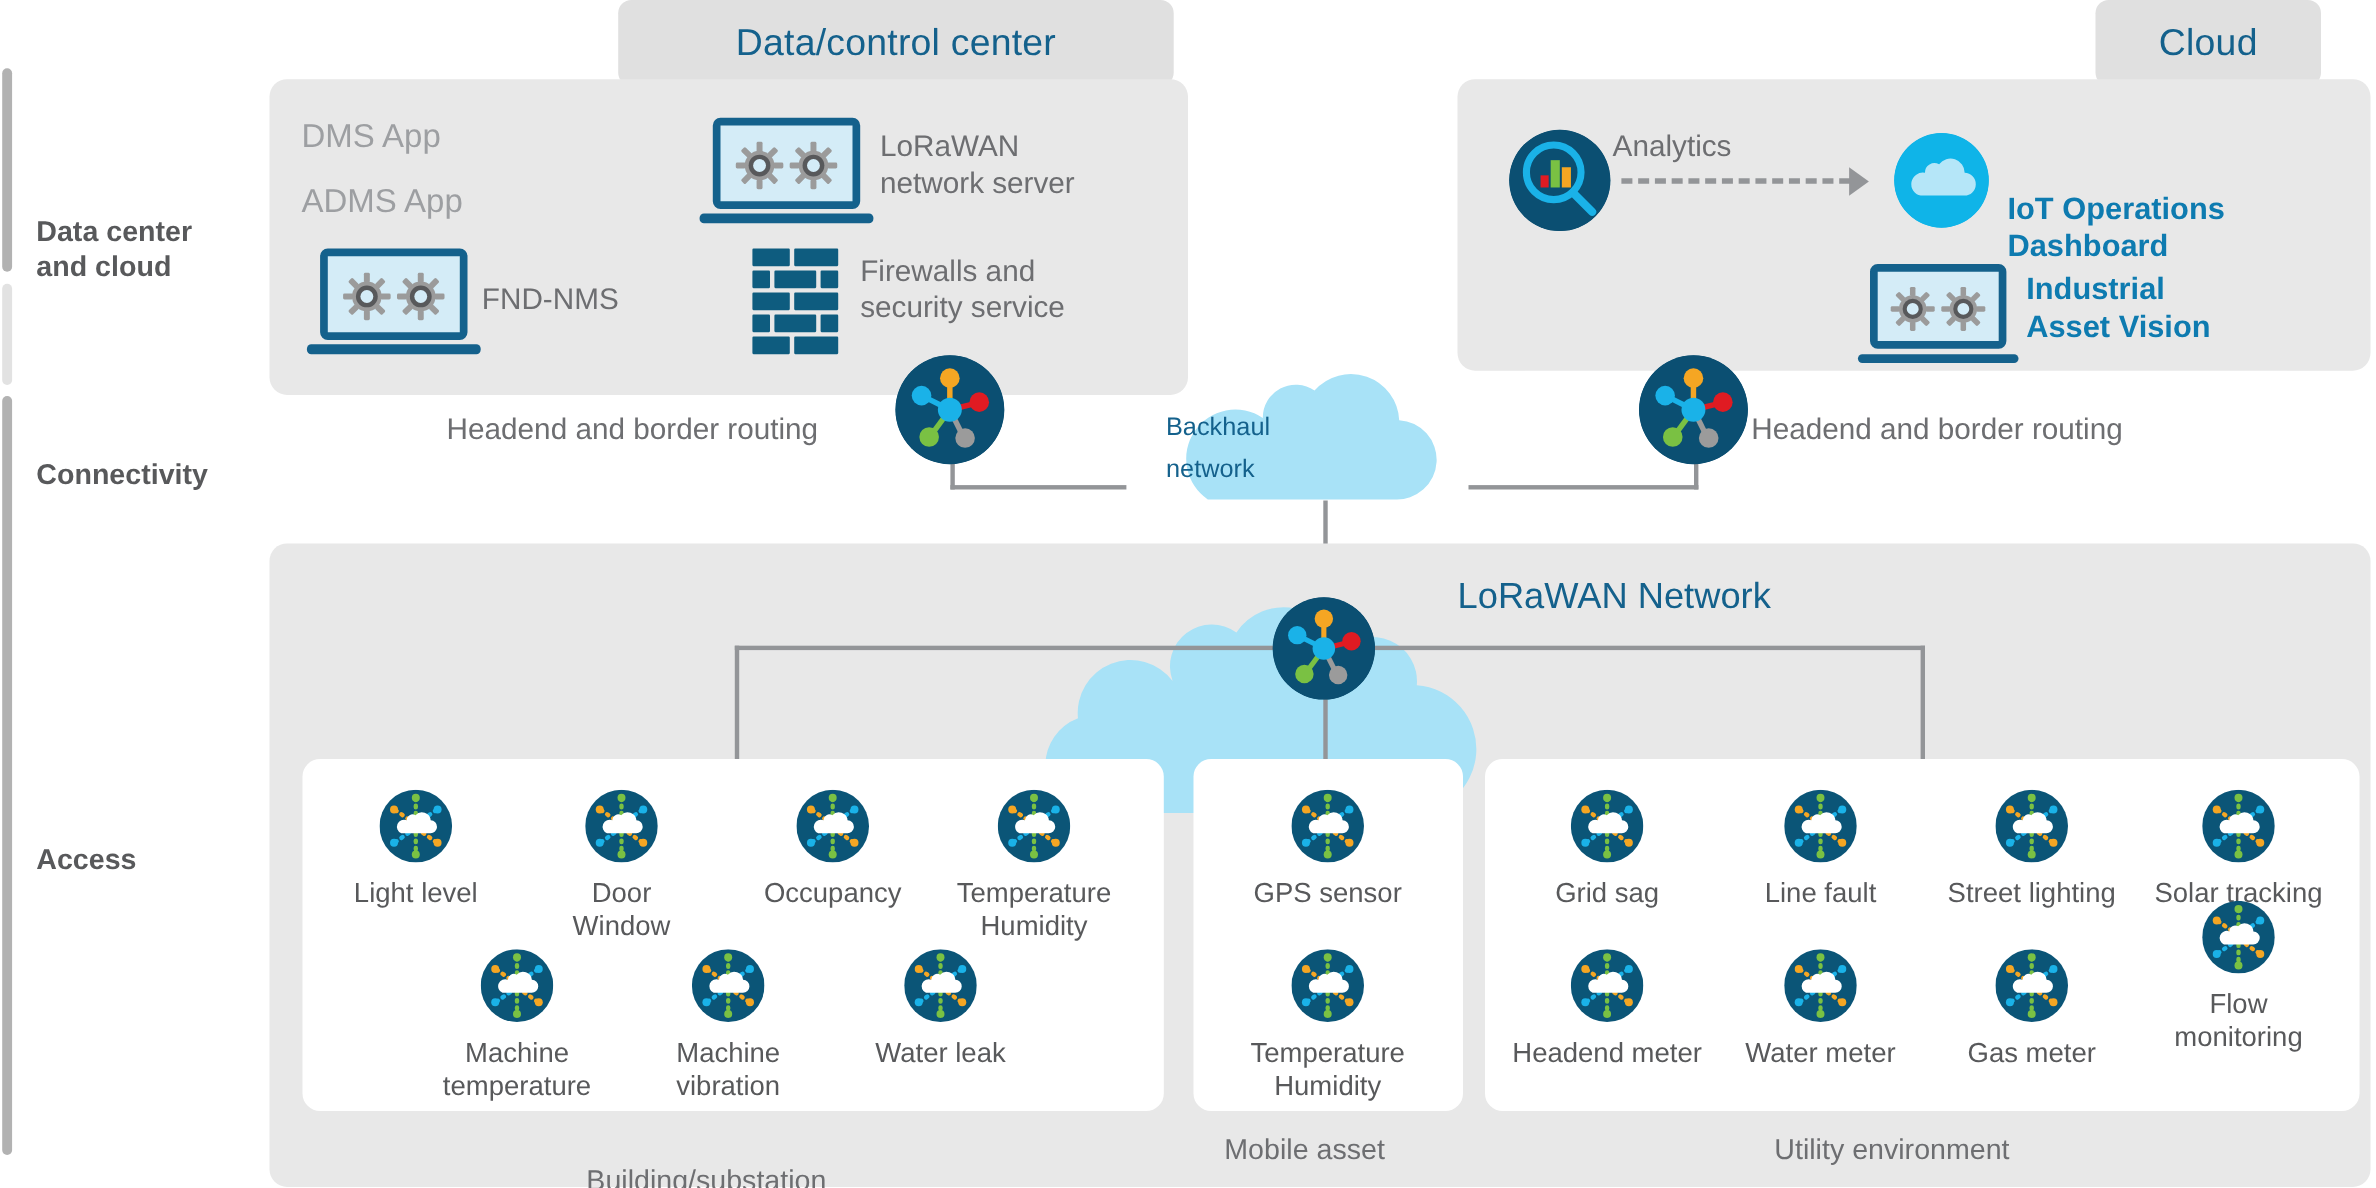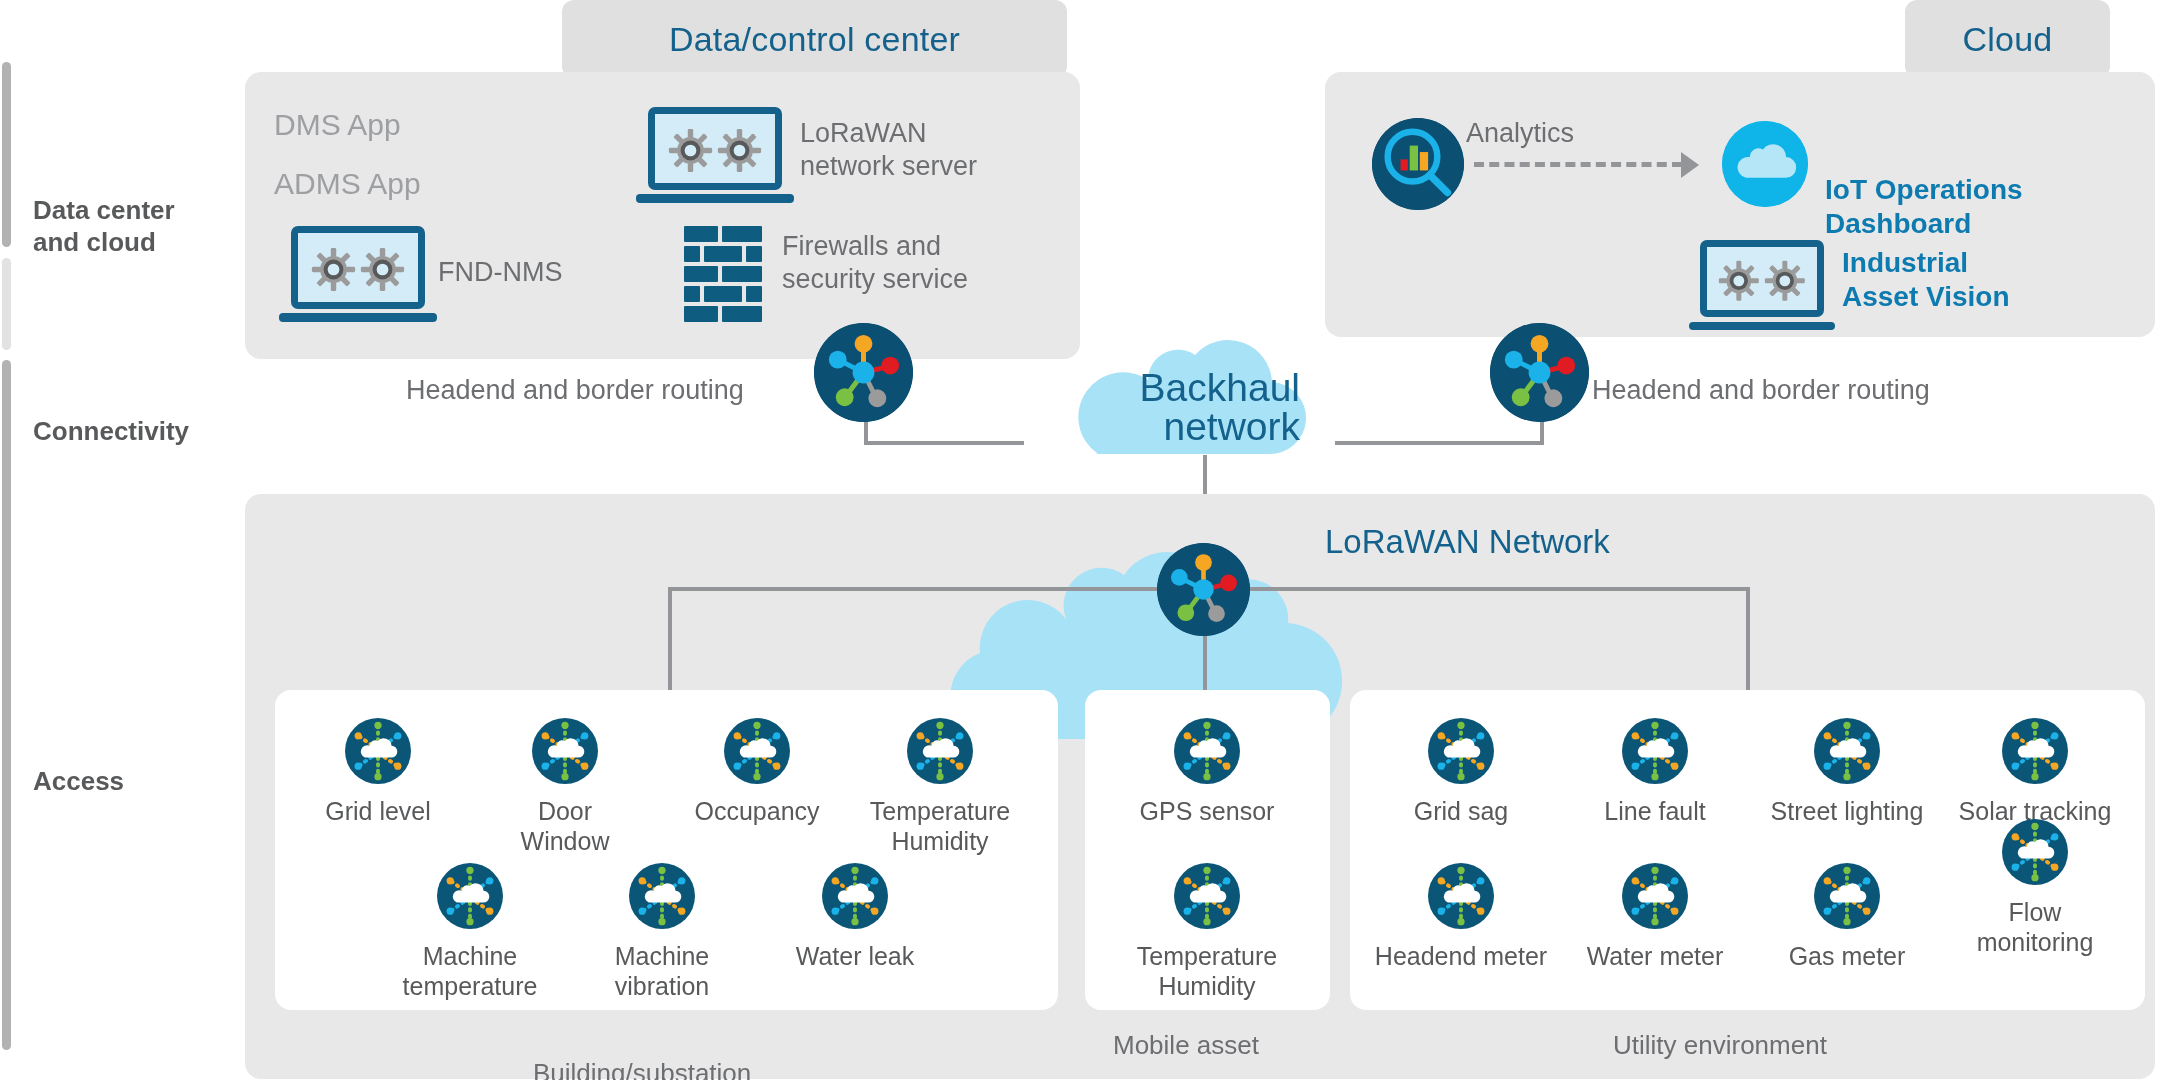--- a/index.html
+++ b/index.html
@@ -53,21 +53,21 @@
   
   .router{position:absolute;border-radius:50%;background:#0b4f72;}
 
   
   .analytics{position:absolute;border-radius:50%;background:#0b4f72;}
   
   .cloudcircle{position:absolute;border-radius:50%;background:#0fb4e8;}
 
   
   .cloudshape{position:absolute;}
-  .cloudtext{position:absolute;color:#14618c;font-size:39px;line-height:39px;text-align:right;}
+  .cloudtext{position:absolute;color:#14618c;font-size:23px;line-height:39px;text-align:left;}
 
   
   .dasharrow{position:absolute;height:0;border-top:5px dashed #939598;}
   .arrowhead{position:absolute;width:0;height:0;
         border-top:13px solid transparent;border-bottom:13px solid transparent;
         border-left:18px solid #939598;}
 
   
   .cell{position:absolute;width:190px;text-align:center;}
   .cell .cap{color:#58595b;font-size:25px;line-height:30px;}
@@ -365,21 +365,21 @@
       </g>
       <circle cx="50" cy="11" r="5.5" fill="#7ac143"></circle>
         <circle cx="50" cy="89" r="5.5" fill="#7ac143"></circle>
       <circle cx="20" cy="27" r="5.5" fill="#f5a623"></circle>
         <circle cx="80" cy="27" r="5.5" fill="#1ab2e8"></circle>
       <circle cx="20" cy="73" r="5.5" fill="#1ab2e8"></circle>
         <circle cx="80" cy="73" r="5.5" fill="#f5a623"></circle>
       <path d="M30 60 h40 a9 9 0 0 0 0.5 -18 a12 12 0 0 0 -21 -7 a8 8 0 0 0 -12 7 a8 8 0 0 0 -7.5 18 z" fill="#ffffff"></path>
     </svg>
     <div class="cap">
-      <span>Grid level</span>
+      <span>Light level</span>
     </div>
   </div>
 
   <div class="cell" style="left:470px;top:718px;">
     <svg class="ic" width="66" height="66" viewBox="0 0 100 100">
       <circle cx="50" cy="50" r="50" fill="#0b5577"></circle>
       <g stroke-linecap="round" stroke-width="6" stroke-dasharray="2 8">
         <line x1="50" y1="12" x2="50" y2="40" stroke="#7ac143"></line>
           <line x1="50" y1="60" x2="50" y2="88" stroke="#7ac143"></line>
         <line x1="22" y1="28" x2="42" y2="42" stroke="#f5a623"></line>

